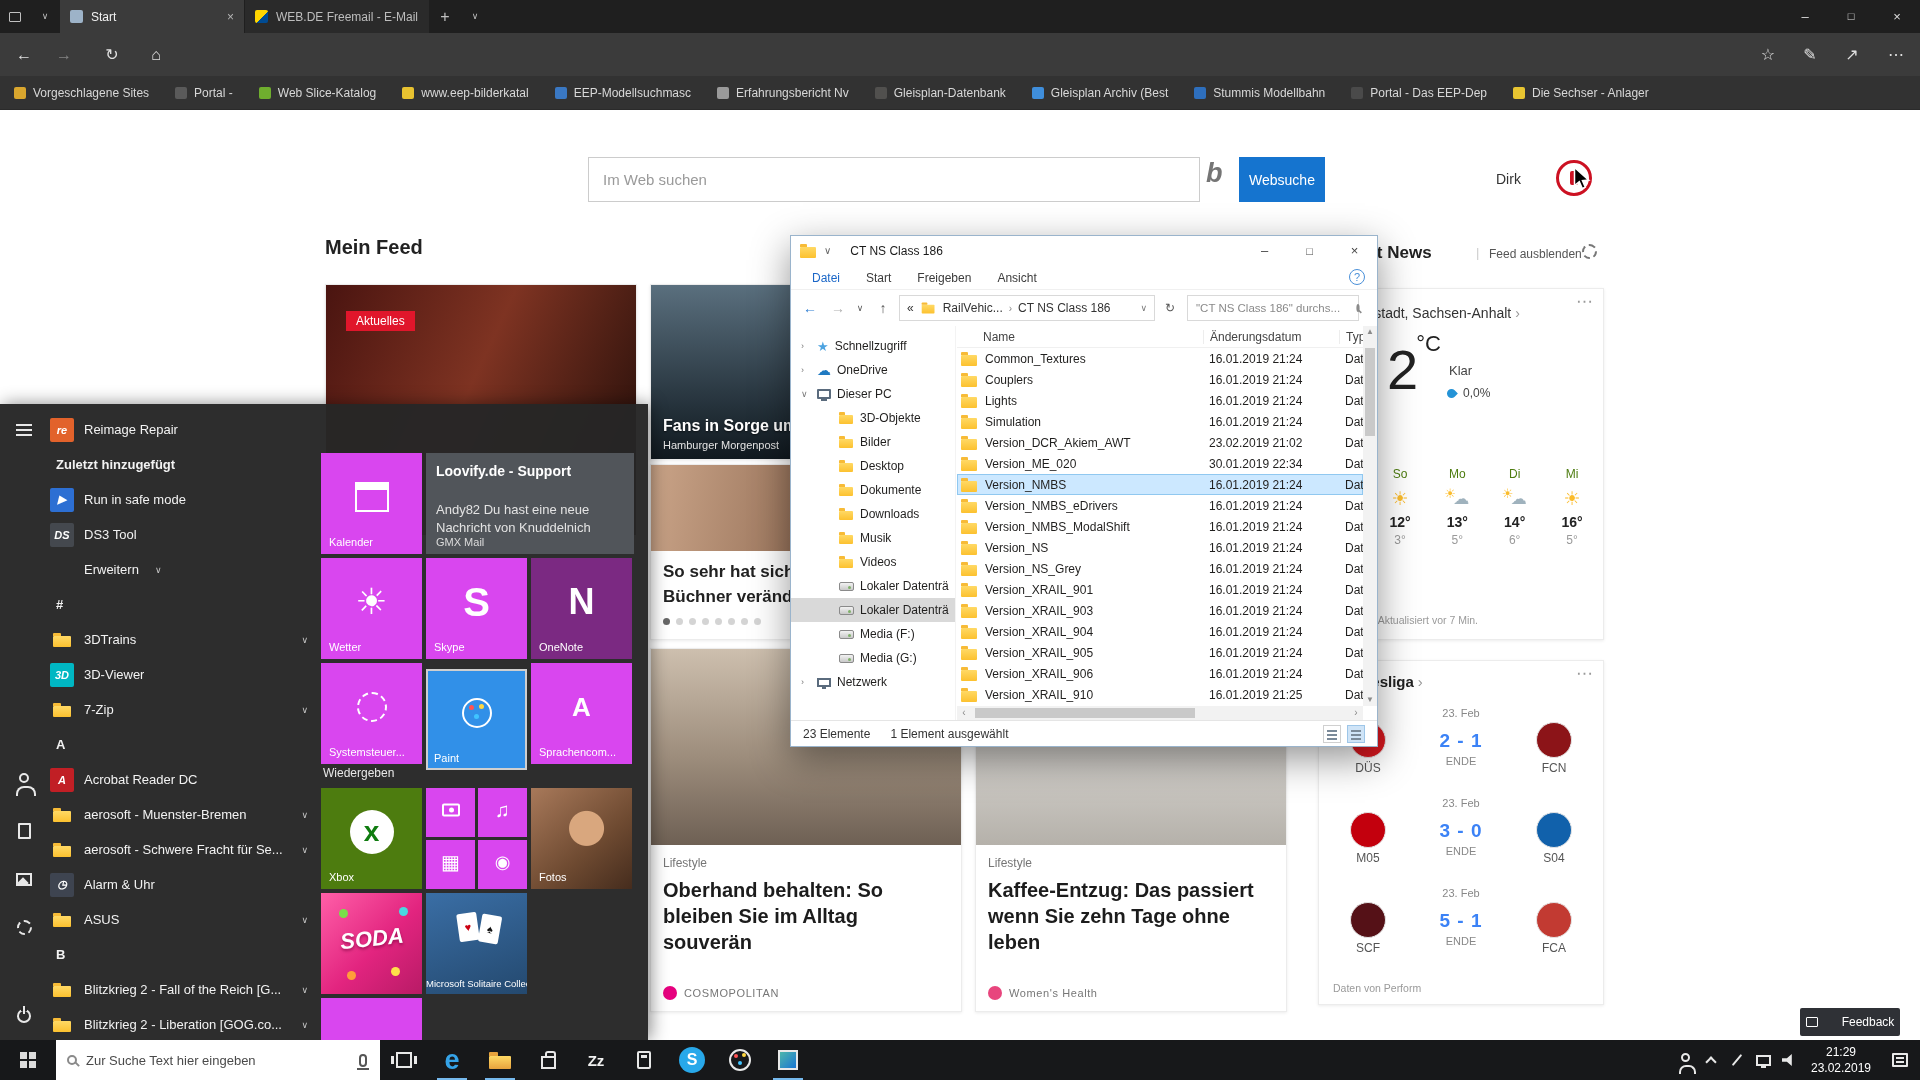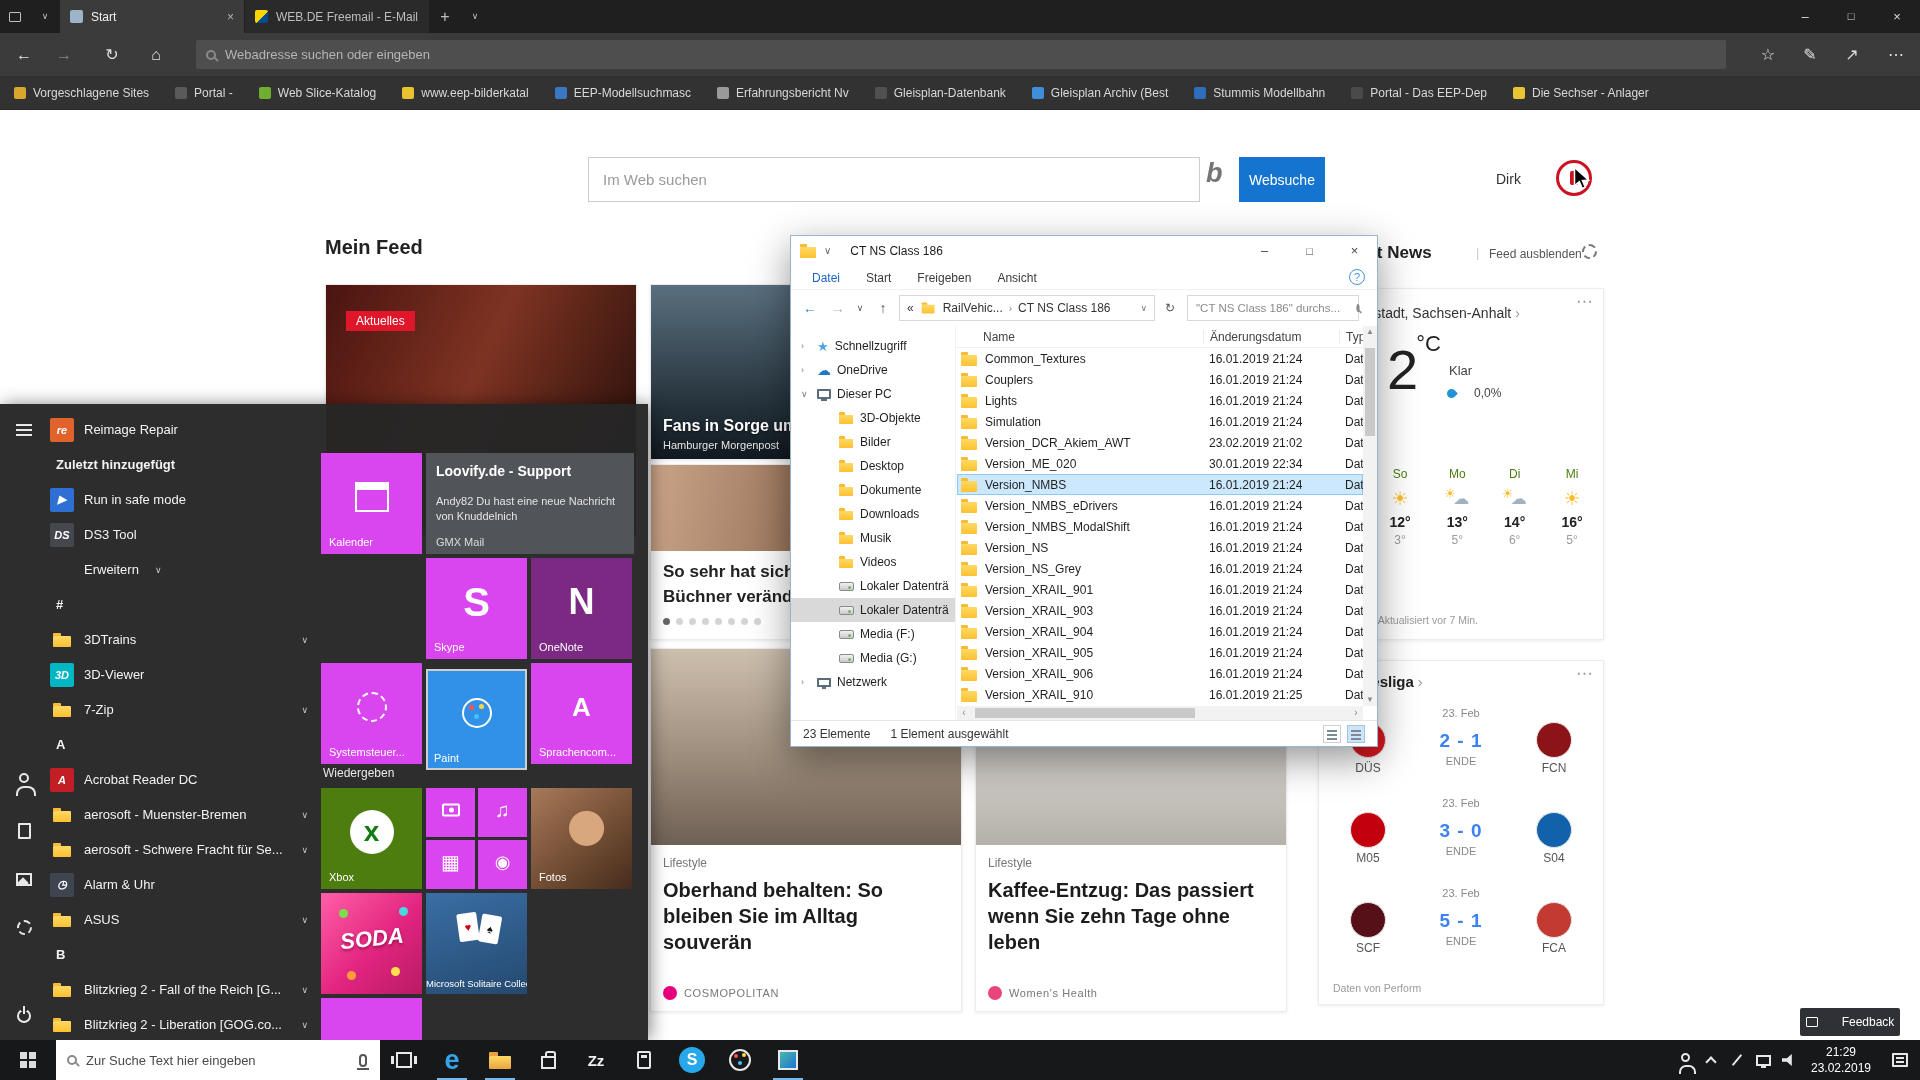--- a/index.html
+++ b/index.html
@@ -79,21 +79,21 @@
   #rail-hide{position:absolute;left:1489px;top:247px;font-size:12px;color:#555}
   #rail-gear{position:absolute;left:1582px;top:244px;width:15px;height:15px;border:2px dashed #777;border-radius:50%}
 
   #w-card{left:1318px;top:288px;width:286px;height:352px}
   .more-dots{position:absolute;right:10px;top:4px;color:#999;font-size:17px}
   .w-loc{position:absolute;left:14px;top:16px;font-size:14px;color:#333;width:250px;white-space:nowrap;overflow:hidden}
   .w-loc .chv{color:#999;margin-left:4px}
   .w-temp{position:absolute;left:68px;top:42px;font-size:56px;font-weight:300;color:#222;letter-spacing:-2px}
   .w-temp sup{font-size:22px;font-weight:400;vertical-align:38px;letter-spacing:0}
   .w-cond{position:absolute;left:130px;top:74px;font-size:13px;color:#444}
-  .w-prec{position:absolute;left:128px;top:97px;display:flex;gap:18px;align-items:center;font-size:12px;color:#444}
+  .w-prec{position:absolute;left:128px;top:97px;display:flex;gap:7px;align-items:center;font-size:12px;color:#444}
   .w-days{position:absolute;left:56px;top:178px;width:222px;display:flex;justify-content:space-between;text-align:center}
   .wday{width:50px}
   .wday .d{font-size:12px;color:#4d7c0f}
   .wday .wi{height:26px;display:flex;align-items:center;justify-content:center;margin-top:4px}
   .wday .hi{font-size:14px;font-weight:600;color:#222;margin-top:3px}
   .wday .lo{font-size:12px;color:#9a9a9a;margin-top:3px}
   .ic-sun::before{content:"☀";color:#fbbc2c;font-size:19px}
   .ic-partly{position:relative;width:26px;height:22px}
   .ic-partly::before{content:"☀";position:absolute;left:0;top:-1px;color:#fbbc2c;font-size:13px}
   .ic-partly::after{content:"☁";position:absolute;right:1px;top:2px;color:#9fb2bd;font-size:16px}
@@ -231,21 +231,21 @@
   .tile.candy{background:linear-gradient(135deg,#ff5fa8,#e2247f 55%,#b81b66)}
   .tile.candy .logo{position:absolute;left:50%;top:46%;transform:translate(-50%,-50%) rotate(-6deg);font-size:22px;font-weight:900;font-style:italic;text-shadow:0 2px 3px rgba(120,0,60,.6)}
   .tile.candy::before{content:"";position:absolute;left:18px;top:16px;width:9px;height:9px;border-radius:50%;background:#7ae04a;box-shadow:52px 58px 0 #ffe14a,60px -2px 0 #4ad7e0,8px 62px 0 #ff9d3a}
   .tile.sol{background:linear-gradient(160deg,#3a6ea5,#24496f)}
   .tile.sol .tl{left:0;right:0;bottom:5px;text-align:center;font-size:9.5px;max-width:none}
   .mini-card{position:absolute;width:20px;height:28px;background:#fff;border-radius:2px;color:#c01;font-size:11px;text-align:center;line-height:28px}
   .mini-card.b{color:#111;transform:rotate(10deg);left:54px;top:22px}
   .mini-card.a{transform:rotate(-8deg);left:32px;top:20px}
   .tile.mail{background:#51555a;padding:10px}
   .tile.mail .mt{font-size:14px;font-weight:600}
-  .tile.mail .mb{font-size:11px;color:#e3e3e3;margin-top:15px;line-height:1.4}
+  .tile.mail .mb{font-size:13px;color:#e3e3e3;margin-top:22px;line-height:1.4}
   .tile.mail .ma{position:absolute;left:10px;bottom:6px;font-size:11px;color:#dcdcdc}
 
   
   #taskbar{position:absolute;left:0;top:1040px;width:1920px;height:40px;background:#17181a;z-index:40;display:flex;align-items:center}
   .tb-start{width:56px;height:40px;display:flex;align-items:center;justify-content:center}
   .i-win{position:relative;width:16px;height:16px}
   .i-win::before{content:"";position:absolute;left:0;top:0;width:7px;height:7px;background:#dcdcdc;box-shadow:9px 0 0 #dcdcdc,0 9px 0 #dcdcdc,9px 9px 0 #dcdcdc}
   .tb-search{width:324px;height:40px;background:#fff;display:flex;align-items:center;padding:0 11px;gap:9px}
   .tb-search input{flex:1;font-size:13px;color:#333}
   .tb-search input::placeholder{color:#4a4a4a}
@@ -323,24 +323,20 @@
         <i class="g g-x"></i>
       </span>
   </div>
 </div>
 
 <div id="navbar">
   <span class="nav-ico" style="left:4px"><i class="g g-back"></i></span>
   <span class="nav-ico dim" style="left:44px"><i class="g g-fwd"></i></span>
   <span class="nav-ico" style="left:92px"><i class="g g-ref"></i></span>
   <span class="nav-ico" style="left:136px"><i class="g g-home"></i></span>
-  <div class="addr">
-    <span class="mag"></span>
-    <input placeholder="Webadresse suchen oder eingeben" style="">
-  </div>
   <span class="nav-ico" style="right:132px;left:auto"><i class="g g-hub"></i></span>
   <span class="nav-ico" style="right:90px;left:auto"><i class="g g-pen"></i></span>
   <span class="nav-ico" style="right:48px;left:auto"><i class="g g-share"></i></span>
   <span class="nav-ico" style="right:4px;left:auto"><i class="g g-more"></i></span>
 </div>
 
 <div id="favbar">
 
 <div class="fav">
       <span class="favsq" style="background: rgb(217, 166, 46);"></span>
@@ -986,20 +982,24 @@
 
   <div id="smtiles">
     <div class="tile" style="left:0;top:49px">
       <span class="tic i-cal"></span>
       <span class="tl">Kalender</span>
     </div>
     <div class="tile wide mail" style="left:105px;top:49px">
       <div class="mt">Loovify.de - Support</div>
       <div class="mb">Andy82 Du hast eine neue Nachricht von Knuddelnich</div>
       <div class="ma">GMX Mail</div>
+    </div>
+    <div class="tile" style="left:0;top:154px">
+      <span class="tic t-sun"></span>
+      <span class="tl">Wetter</span>
     </div>
     <div class="tile" style="left:105px;top:154px">
       <span class="tic t-S">S</span>
       <span class="tl">Skype</span>
     </div>
     <div class="tile" style="left:210px;top:154px;background:#7b2982">
       <span class="tic t-N">N</span>
       <span class="tl">OneNote</span>
     </div>
     <div class="tile" style="left:0;top:259px">

